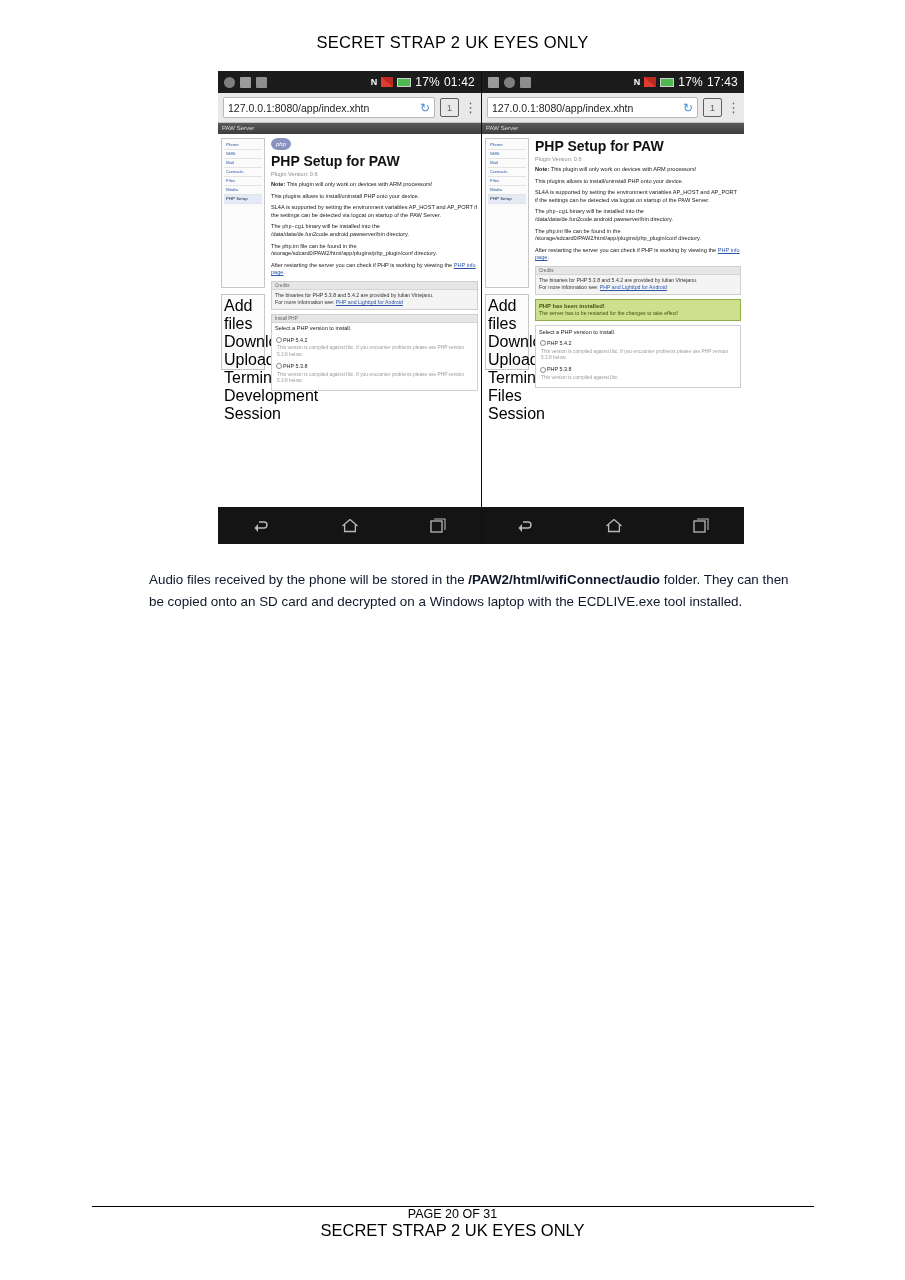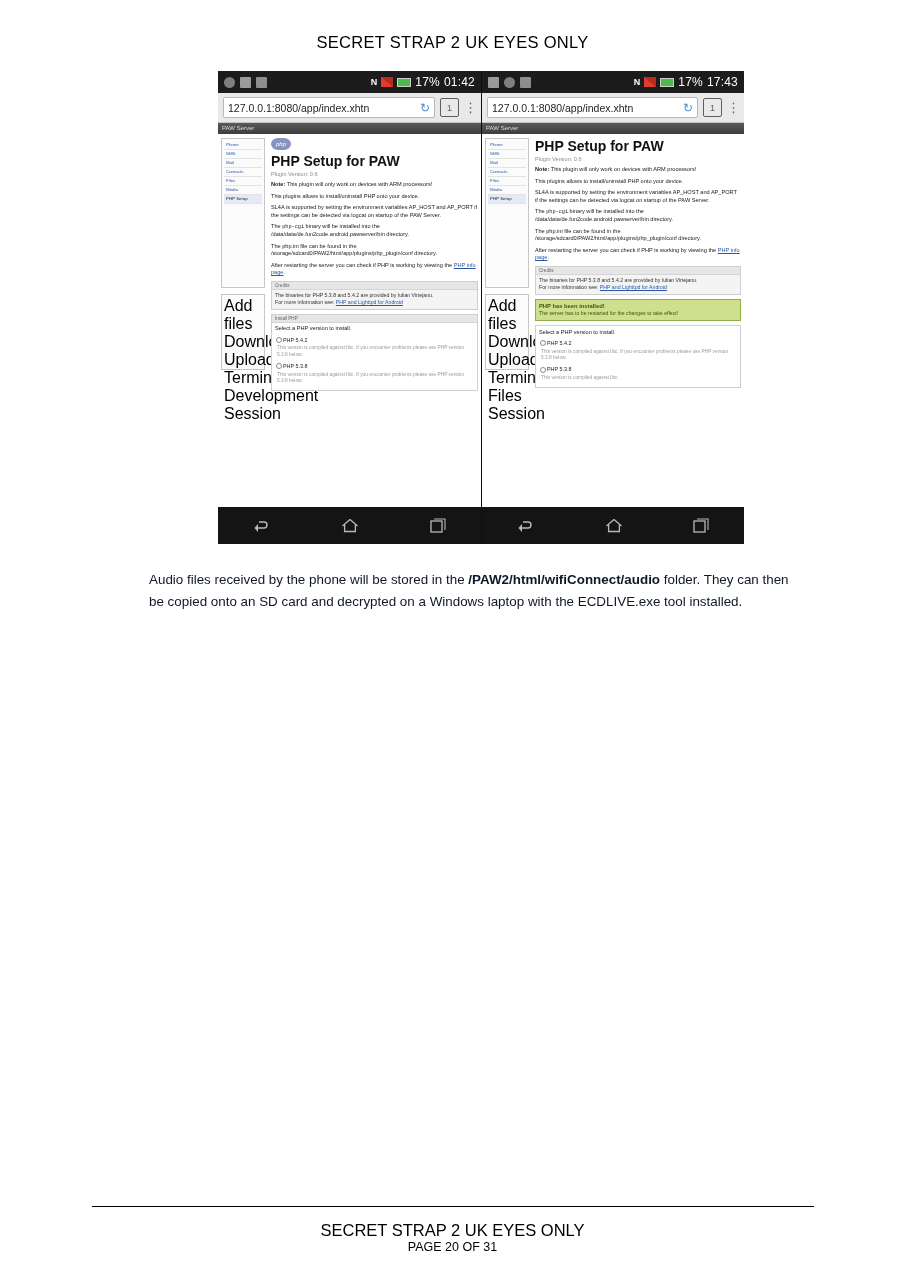--- a/index.html
+++ b/index.html
@@ -26,21 +26,20 @@
   .doc-footer-rule {
     position: absolute;
     left: 92px; top: 1206px; width: 722px;
     border-top: 1px solid #000;
   }
   .doc-footer-page {
     position: absolute;
     top: 1207px; left: 0; width: 905px;
     text-align: center;
     font-size: 12.5px;
-    margin-top: 33px;
   }
   .doc-footer-class {
     position: absolute;
     top: 1221px; left: 0; width: 905px;
     text-align: center;
     font-size: 16.5px;
   }
 
   
   .body-para {

